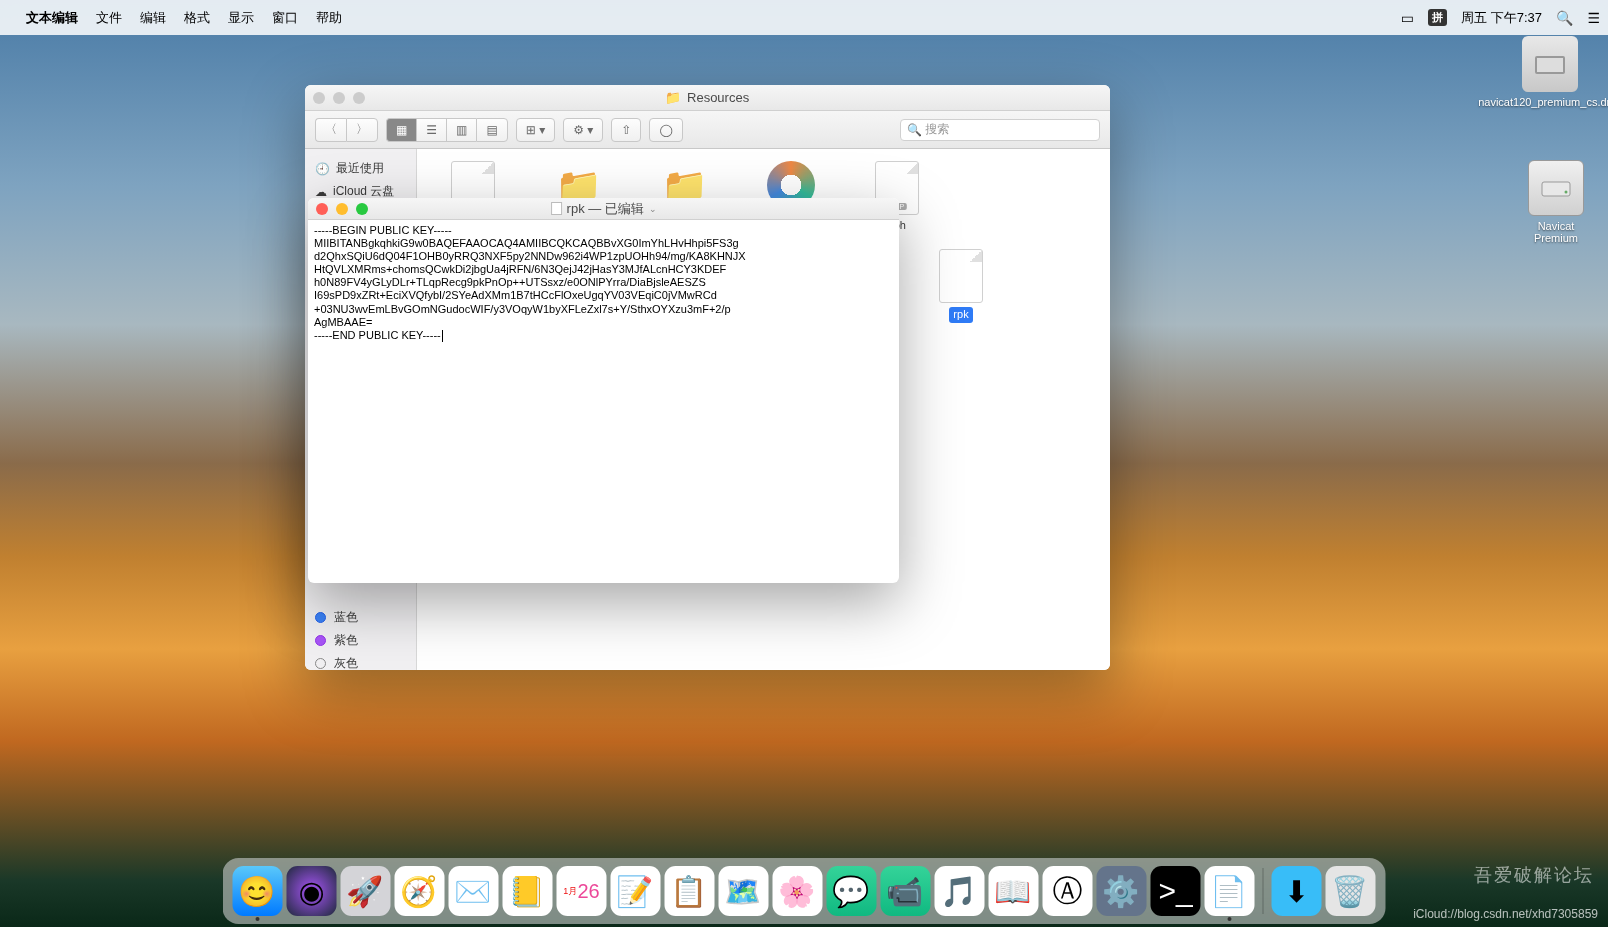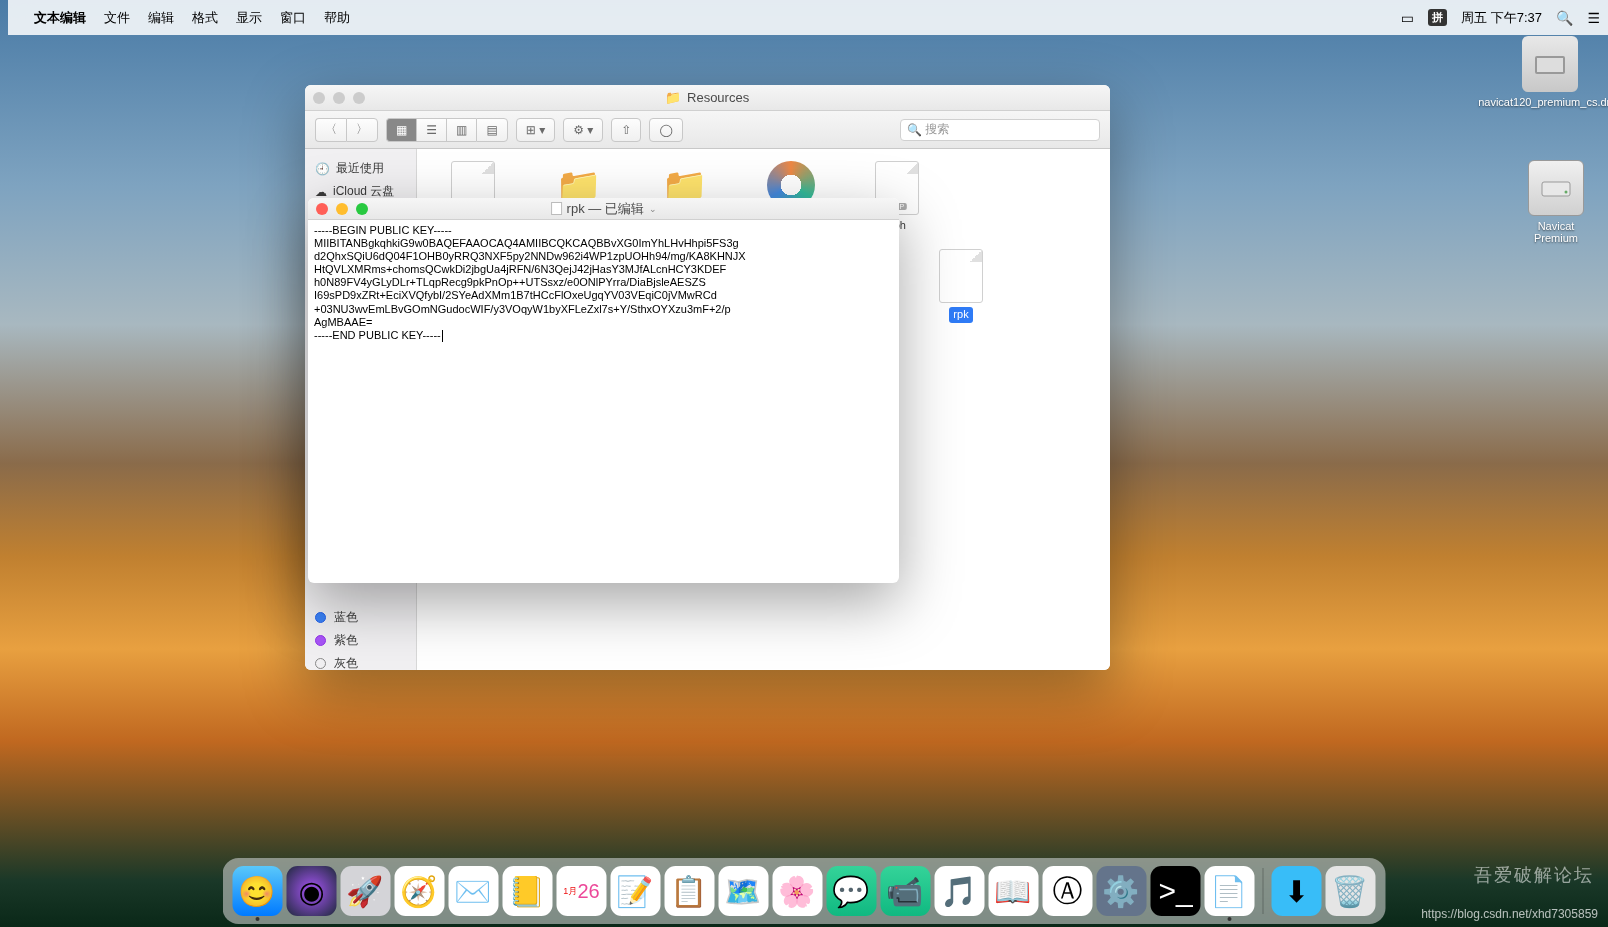--- a/index.html
+++ b/index.html
@@ -1,17 +1,17 @@
 <!DOCTYPE html>
 <html><head>
 <meta charset="utf-8">
 <style>
 *{margin:0;padding:0;box-sizing:border-box;font-family:-apple-system,"Helvetica Neue",Arial,sans-serif}
 body{width:1608px;height:927px;overflow:hidden;position:relative;background:linear-gradient(to bottom,#4a7ba6 0%,#7ea3c0 20%,#a8b8c0 35%,#8a6b4a 50%,#c08030 60%,#e8a040 70%,#c06820 80%,#1a3828 95%,#0a2818 100%)}
-.menubar{position:absolute;top:0;left:8px;right:0;height:35px;background:rgba(255,255,255,.85);backdrop-filter:blur(10px);display:flex;align-items:center;padding:16px 8px;font-size:13px;z-index:100}
+.menubar{position:absolute;top:0;left:0;right:0;height:35px;background:rgba(255,255,255,.85);backdrop-filter:blur(10px);display:flex;align-items:center;padding:16px 8px;font-size:13px;z-index:100}
 .menubar-left{display:flex;align-items:center;gap:18px}
 .menubar-right{margin-left:auto;display:flex;align-items:center;gap:14px}
 .apple-logo{font-size:15px}
 .menu-item{cursor:default}
 .menu-item.bold{font-weight:600}
 .status-icon{font-size:14px}
 .input-method{background:#333;color:#fff;padding:1px 4px;border-radius:3px;font-size:11px;font-weight:bold}
 .desktop-icon{position:absolute;display:flex;flex-direction:column;align-items:center;width:80px;text-align:center;color:#fff;font-size:11px;text-shadow:0 1px 2px rgba(0,0,0,.6)}
 .desktop-icon .icon{width:56px;height:56px;background:#ccc;border-radius:6px;margin-bottom:4px;display:flex;align-items:center;justify-content:center;font-size:28px}
 .dmg-icon{background:linear-gradient(#e8e8e8,#c8c8c8)!important}
@@ -248,13 +248,13 @@
   <div class="dock-item" style="background:#fff">Ⓐ</div>
   <div class="dock-item" style="background:#64748b">⚙️</div>
   <div class="dock-item" style="background:#000;color:#fff">&gt;_</div>
   <div class="dock-item" style="background:#fff">📄<div class="dock-dot"></div></div>
   <div class="dock-sep"></div>
   <div class="dock-item" style="background:#38bdf8">⬇</div>
   <div class="dock-item" style="background:#e5e5e5">🗑️</div>
 </div>
 
 <div class="watermark2">吾爱破解论坛</div>
-<div class="watermark">https://blog.csdn.net/xhd7305859</div>
+<div class="watermark">iCloud://blog.csdn.net/xhd7305859</div>
 
 </body></html>

